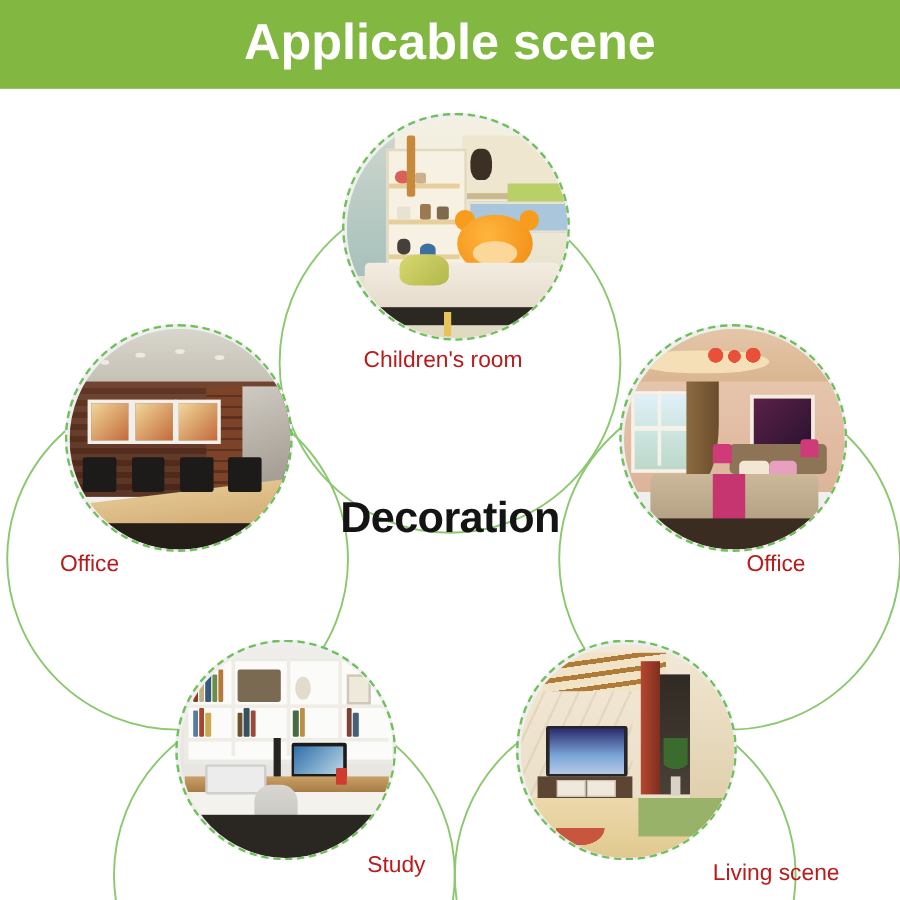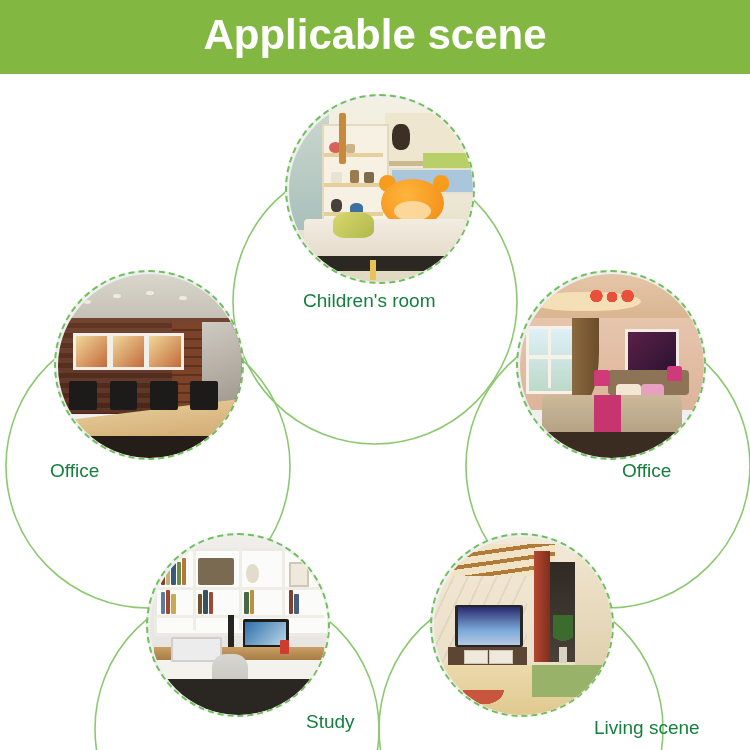--- a/index.html
+++ b/index.html
@@ -93,21 +93,21 @@
   .node-photo {
     position: absolute;
     left: 2px;
     top: 2px;
     border-radius: 50%;
     overflow: hidden;
   }
   .node-label {
     position: absolute;
     font-size: 19px;
-    color: #15803d;
+    color: #b91c1c;
     font-family: "Liberation Sans", sans-serif;
     white-space: nowrap;
     font-weight: normal;
   }
 
   
   .scene { position:absolute; left:0; top:0; width:100%; height:100%; }
   .sp { position:absolute; }
 
   
@@ -367,15 +367,16 @@
             <div class="sp of-mon" style="left:28%;"></div>
             <div class="sp of-mon" style="left:50%;"></div>
             <div class="sp of-mon" style="left:72%;"></div>
             <div class="sp of-dark"></div>
           </div>
         </div>
       </div>
       <div class="node-label" style="left:-4px; top:190px;">Office</div>
     </div>
 
+    <div class="center-label">Decoration</div>
 
   </div>
 </div>
 
 </body></html>

